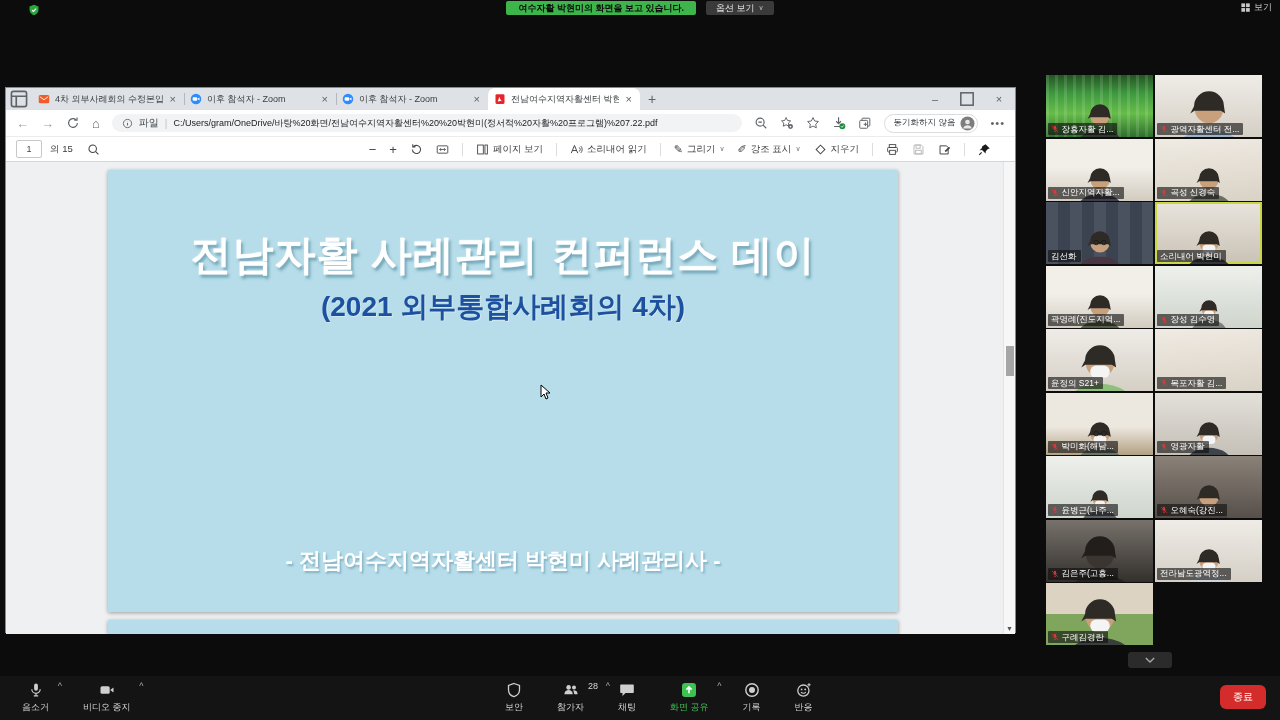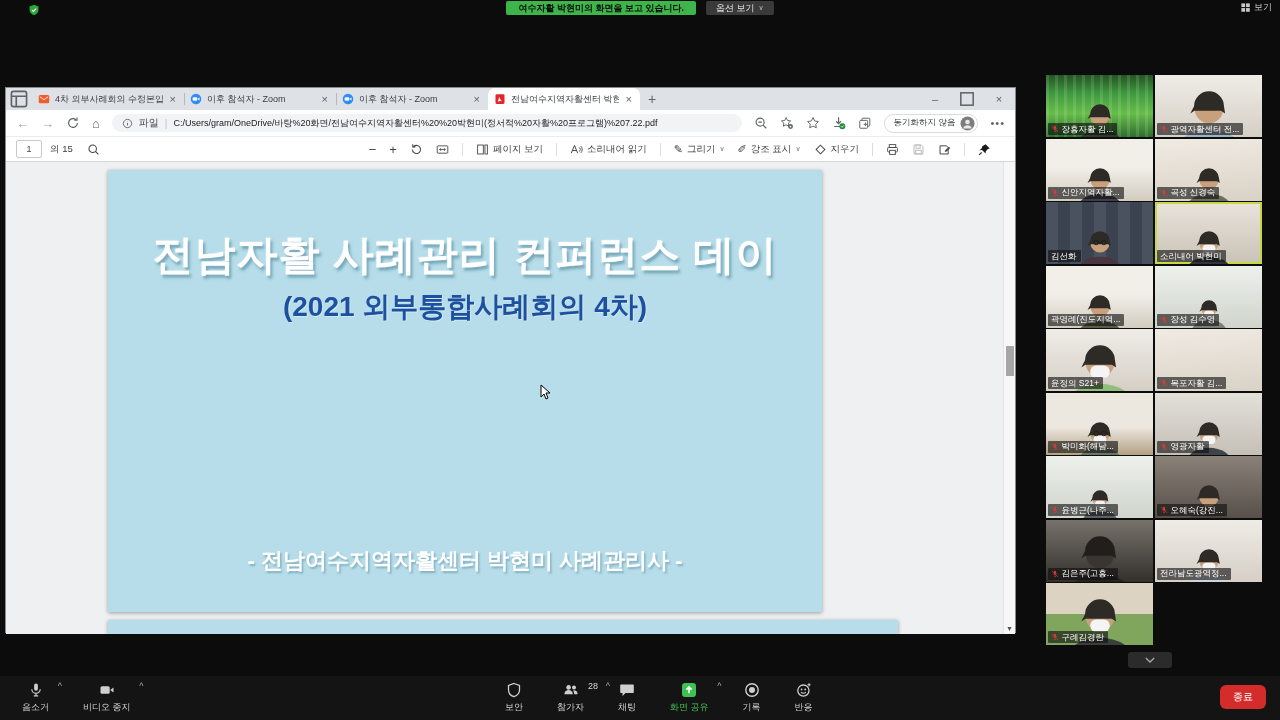--- a/index.html
+++ b/index.html
@@ -43,21 +43,21 @@
   .pdfbar{height:24px;background:#fff;border-bottom:1px solid #d6d6d6;display:flex;align-items:center;padding:0 10px;font-size:9.5px;color:#3b3b3b;gap:8px;}
   .pagebox{width:20px;height:14px;border:1px solid #c8c8c8;border-radius:2px;text-align:center;font-size:9px;color:#444;line-height:14px;background:#fff;}
   .pdfcluster{margin-left:auto;display:flex;align-items:center;gap:13px;padding-right:14px;}
   .pdfbtn{display:flex;align-items:center;gap:4px;color:#3b3b3b;justify-content:space-between;}
   .pdfbtn .dd{font-size:7px;color:#777;}
   .vsep{width:1px;height:13px;background:#dcdcdc;}
   .pic{width:13px;height:13px;display:flex;}
   .gray{opacity:.4;}
 
   .pdfview{position:relative;height:472px;background:#eef0f1;overflow:hidden;}
-  .page{position:absolute;left:102px;top:8px;width:714px;height:442px;background:#b6dde9;box-shadow:0 1px 4px rgba(0,0,0,.35);}
+  .page{position:absolute;left:102px;top:8px;width:790px;height:442px;background:#b6dde9;box-shadow:0 1px 4px rgba(0,0,0,.35);}
   .page2{position:absolute;left:102px;top:458px;width:790px;height:14px;background:#b6dde9;box-shadow:0 1px 4px rgba(0,0,0,.35);}
   .slide-title{position:absolute;top:58px;left:0;right:0;text-align:center;font-size:41px;font-weight:bold;color:#fff;letter-spacing:1px;text-shadow:2px 3px 3px rgba(90,145,165,.75),0 0 2px rgba(255,255,255,.6);}
   .slide-subtitle{position:absolute;top:118px;left:0;right:0;text-align:center;font-size:28px;font-weight:bold;color:#1d509f;text-shadow:1px 1px 0 rgba(255,255,255,.35);}
   .slide-footer{position:absolute;top:376px;left:0;right:0;text-align:center;font-size:22px;font-weight:bold;color:#fff;text-shadow:1.5px 2px 2px rgba(120,165,185,.8);}
   .vscroll{position:absolute;right:0;top:0;bottom:0;width:11px;background:#f7f7f7;border-left:1px solid #e4e4e4;}
   .vthumb{position:absolute;left:1.5px;right:1.5px;top:184px;height:30px;background:#a6a6a6;}
   .varrow{position:absolute;left:0;right:0;bottom:2px;text-align:center;font-size:7px;color:#555;}
   .cursor{position:absolute;left:534px;top:222px;width:11px;height:16px;}
 
   

